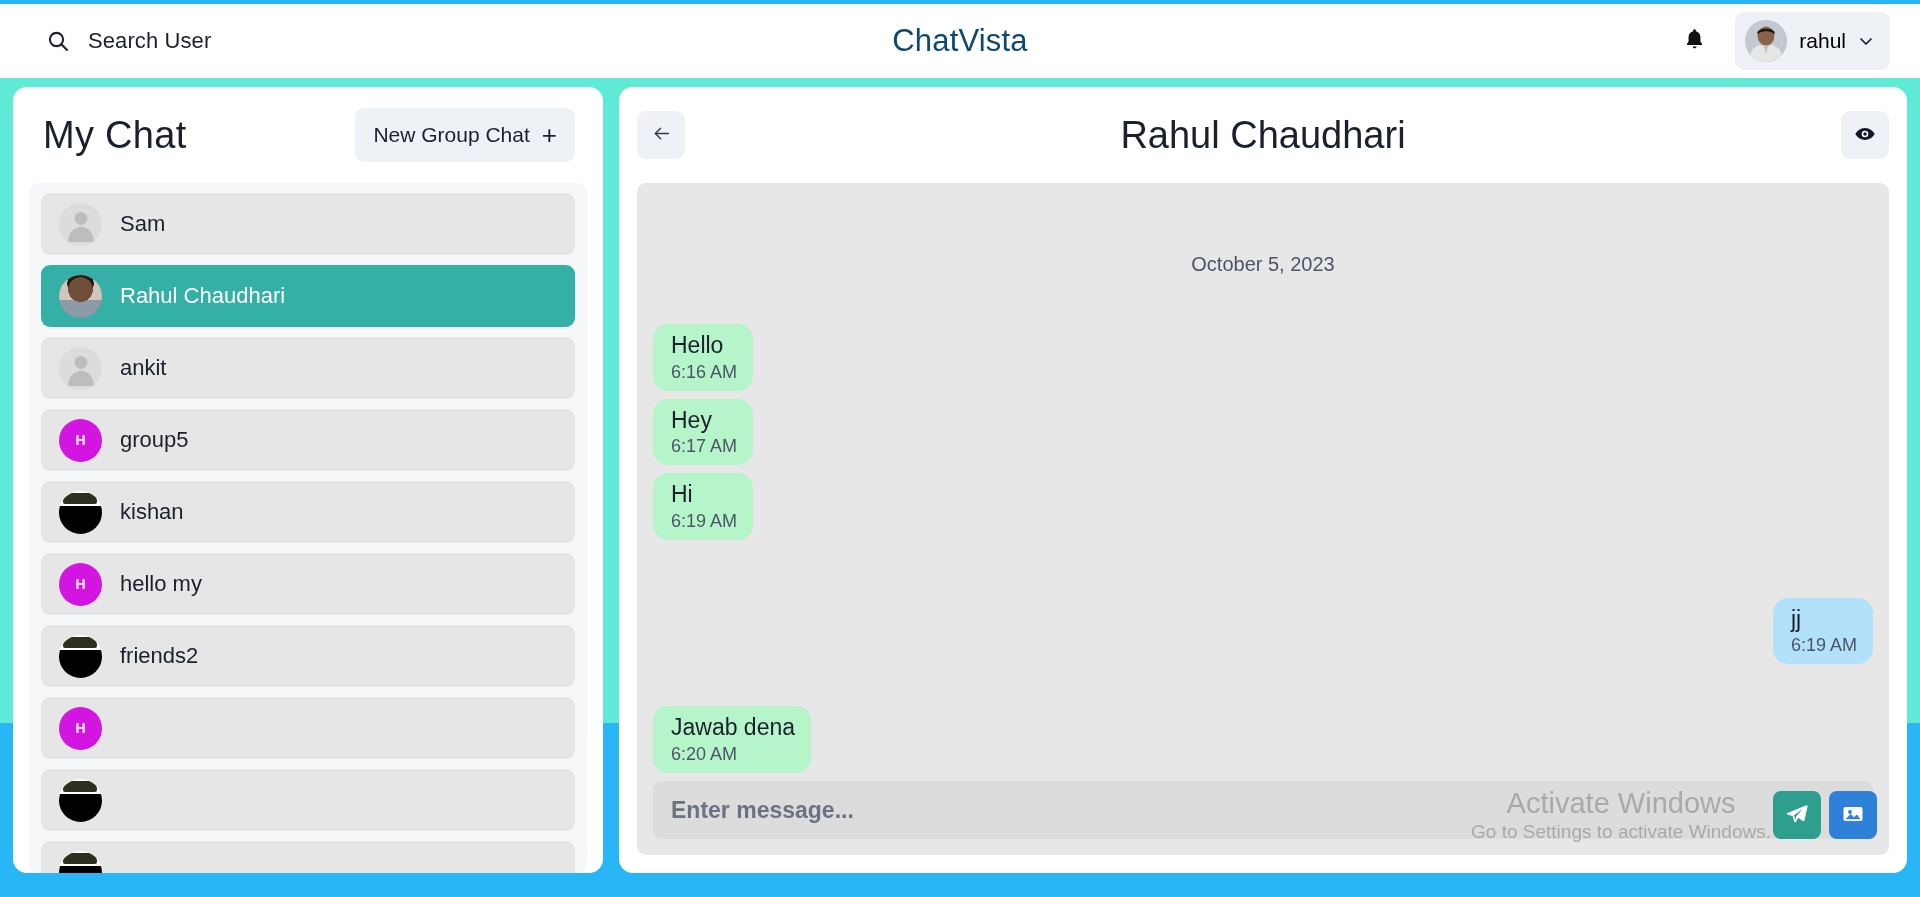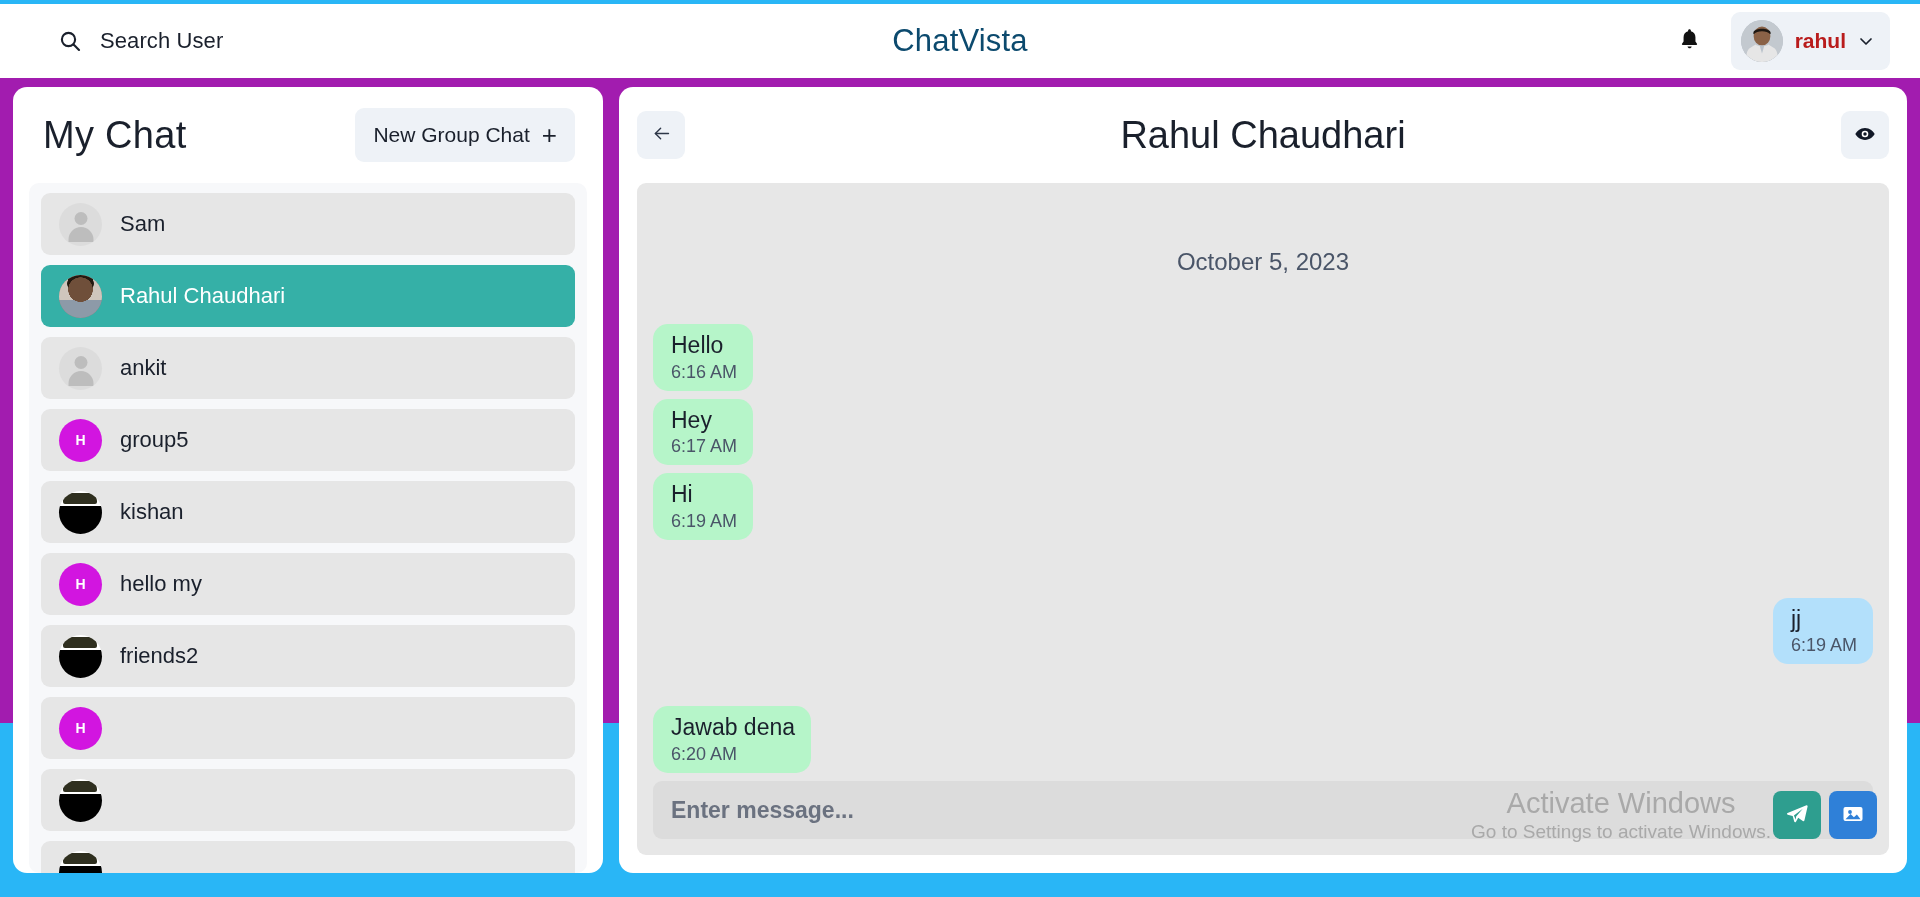--- a/index.html
+++ b/index.html
@@ -8,21 +8,21 @@
     font-family: "Liberation Sans", sans-serif;
     background: #29b6f6;
     overflow: hidden;
   }
 
   
   .topbar {
     position: absolute; left: 0; top: 4px;
     width: 1920px; height: 74px;
     background: #ffffff;
-    display: flex; align-items: center; padding-left: 12px;
+    display: flex; align-items: center;
   }
   .search-box {
     display: flex; align-items: center; gap: 18px;
     margin-left: 32px; padding: 8px 14px;
     border-radius: 8px; cursor: pointer;
   }
   .search-ico { width: 24px; height: 24px; display: block; }
   .search-label {
     font-size: 22px; color: #1a202c; font-weight: 400;
     letter-spacing: .1px;
@@ -50,29 +50,29 @@
     background: #eef2f7; border-radius: 9px;
     padding: 8px 16px 8px 10px; cursor: pointer;
     border: none;
   }
   .avatar-photo {
     width: 42px; height: 42px; border-radius: 50%;
     overflow: hidden; flex: none;
     background: #b9c1c9; position: relative;
   }
   .profile-name {
-    font-size: 21px; color: #b91c1c; font-weight: 700;
+    font-size: 21px; color: #000000; font-weight: 400;
   }
   .chev { width: 16px; height: 16px; display: block; }
 
   
   .stage {
     position: absolute; left: 0; top: 78px;
     width: 1920px; height: 645px;
-    background: #a21caf;
+    background: #5eead4;
     padding: 9px 13px 22px 13px;
     display: flex; gap: 16px;
   }
 
   .panel {
     background: #ffffff;
     border-radius: 14px;
     height: 786px;
   }
 
@@ -195,21 +195,21 @@
   .messages {
     flex: 1 1 auto; min-height: 0;
     display: flex; flex-direction: column;
     justify-content: flex-end;
     gap: 8px;
     padding-bottom: 8px;
     overflow: hidden;
   }
   .date-sep {
     text-align: center;
-    font-size: 24px; color: #4a5568;
+    font-size: 20px; color: #4a5568;
     padding: 6px 0 40px 0;
   }
   .row { display: flex; }
   .row.in { justify-content: flex-start; }
   .row.out { justify-content: flex-end; }
   .bubble {
     max-width: 62%;
     border-radius: 15px;
     padding: 8px 16px 8px 18px;
     min-width: 92px;

